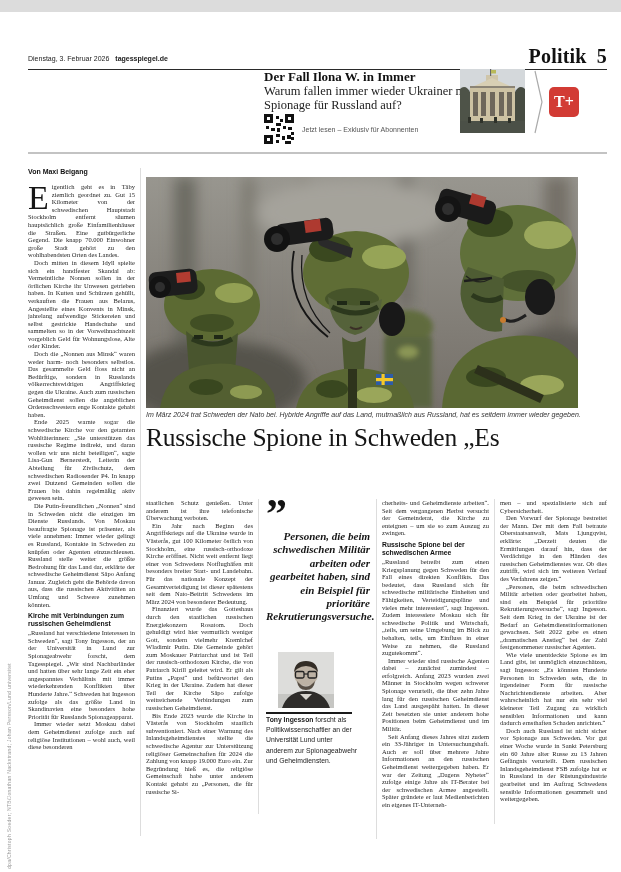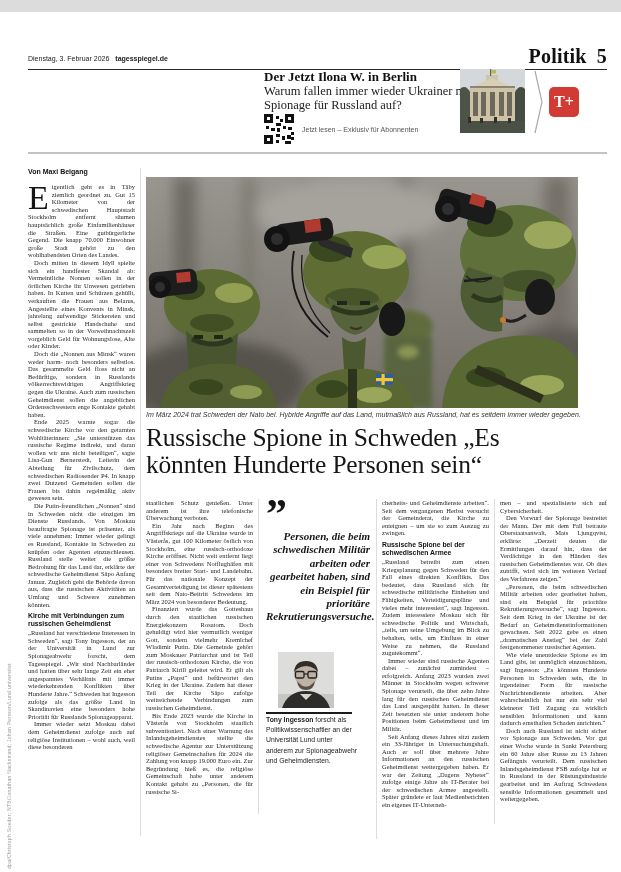--- a/index.html
+++ b/index.html
@@ -52,21 +52,21 @@
 
   <div class="abs mh-left" style="left:28px;top:43px;">
     <span>Dienstag, 3. Februar 2026</span><span class="mh-site">tagesspiegel.de</span>
   </div>
   <div class="abs mh-right" style="right:14px;top:33px;">
     <span>Politik</span>
     <span style="margin-left:5px;">5</span>
   </div>
   <div class="abs rule" style="left:28px;top:57px;width:579px;"></div>
 
-  <div class="abs tz-title" style="left:264px;top:58px;">Der Jetzt Ilona W. in Berlin</div>
+  <div class="abs tz-title" style="left:264px;top:58px;">Der Fall Ilona W. in Immer</div>
   <div class="abs tz-q" style="left:264px;top:73px;">Warum fallen immer wieder Ukrainer mit Spionage für Russland auf?</div>
   <div class="abs" style="left:264px;top:102px;width:30px;height:30px;">
     <svg width="30" height="30" viewBox="0 0 30 30">
       <rect width="30" height="30" fill="#fff"></rect>
       <g fill="#111">
         <rect x="0" y="0" width="9" height="9"></rect>
           <rect x="21" y="0" width="9" height="9"></rect>
           <rect x="0" y="21" width="9" height="9"></rect>
         <rect x="3" y="3" width="3" height="3" fill="#fff"></rect>
           <rect x="24" y="3" width="3" height="3" fill="#fff"></rect>
@@ -230,21 +230,20 @@
         <path d="M380 138 q-14 10 -22 4" stroke="#202020" stroke-width="3" fill="none"></path>
         <circle cx="357" cy="143" r="3" fill="#c87b2e"></circle>
       </g>
     </svg>
   </div>
   <div class="abs cap" style="left:146px;top:399px;width:450px;">Im März 2024 trat Schweden der Nato bei. Hybride Angriffe auf das Land, mutmaßlich aus Russland, hat es seitdem immer wieder gegeben.</div>
 
   <div class="abs hl" style="left:146px;top:413px;width:465px;">
     <span class="b">Russische Spione in Schweden</span>
     <span>„Es</span>
-    <span style="display:block;">könnten Hunderte Personen sein“</span>
   </div>
 
   <div class="abs vline" style="left:140px;top:156px;height:668px;"></div>
   <div class="abs vline" style="left:258px;top:487px;height:315px;"></div>
   <div class="abs vline" style="left:376px;top:487px;height:340px;"></div>
   <div class="abs vline" style="left:494px;top:487px;height:325px;"></div>
 
   <div class="abs col clip" style="left:28px;top:171px;height:656px;">
     <p class="bt"><span class="dropcap">E</span><span>igentlich geht es in Täby ziemlich geordnet zu. Gut 15 Kilometer von der schwedischen Hauptstadt Stockholm entfernt säumen hauptsächlich große Einfamilienhäuser die Straßen. Eine gutbürgerliche Gegend. Die knapp 70.000 Einwohner große Stadt gehört zu den wohlhabendsten Orten des Landes.</span></p>
     <p class="bt ind">Doch mitten in diesem Idyll spielte sich ein handfester Skandal ab: Vermeintliche Nonnen sollen in der örtlichen Kirche ihr Unwesen getrieben haben. In Kutten und Schürzen gehüllt, verkauften die Frauen aus Belarus, Angestellte eines Konvents in Minsk, jahrelang aufwendige Stickereien und selbst gestrickte Handschuhe und sammelten so in der Vorweihnachtszeit vorgeblich Geld für Wohnungslose, Alte oder Kinder.</p>

